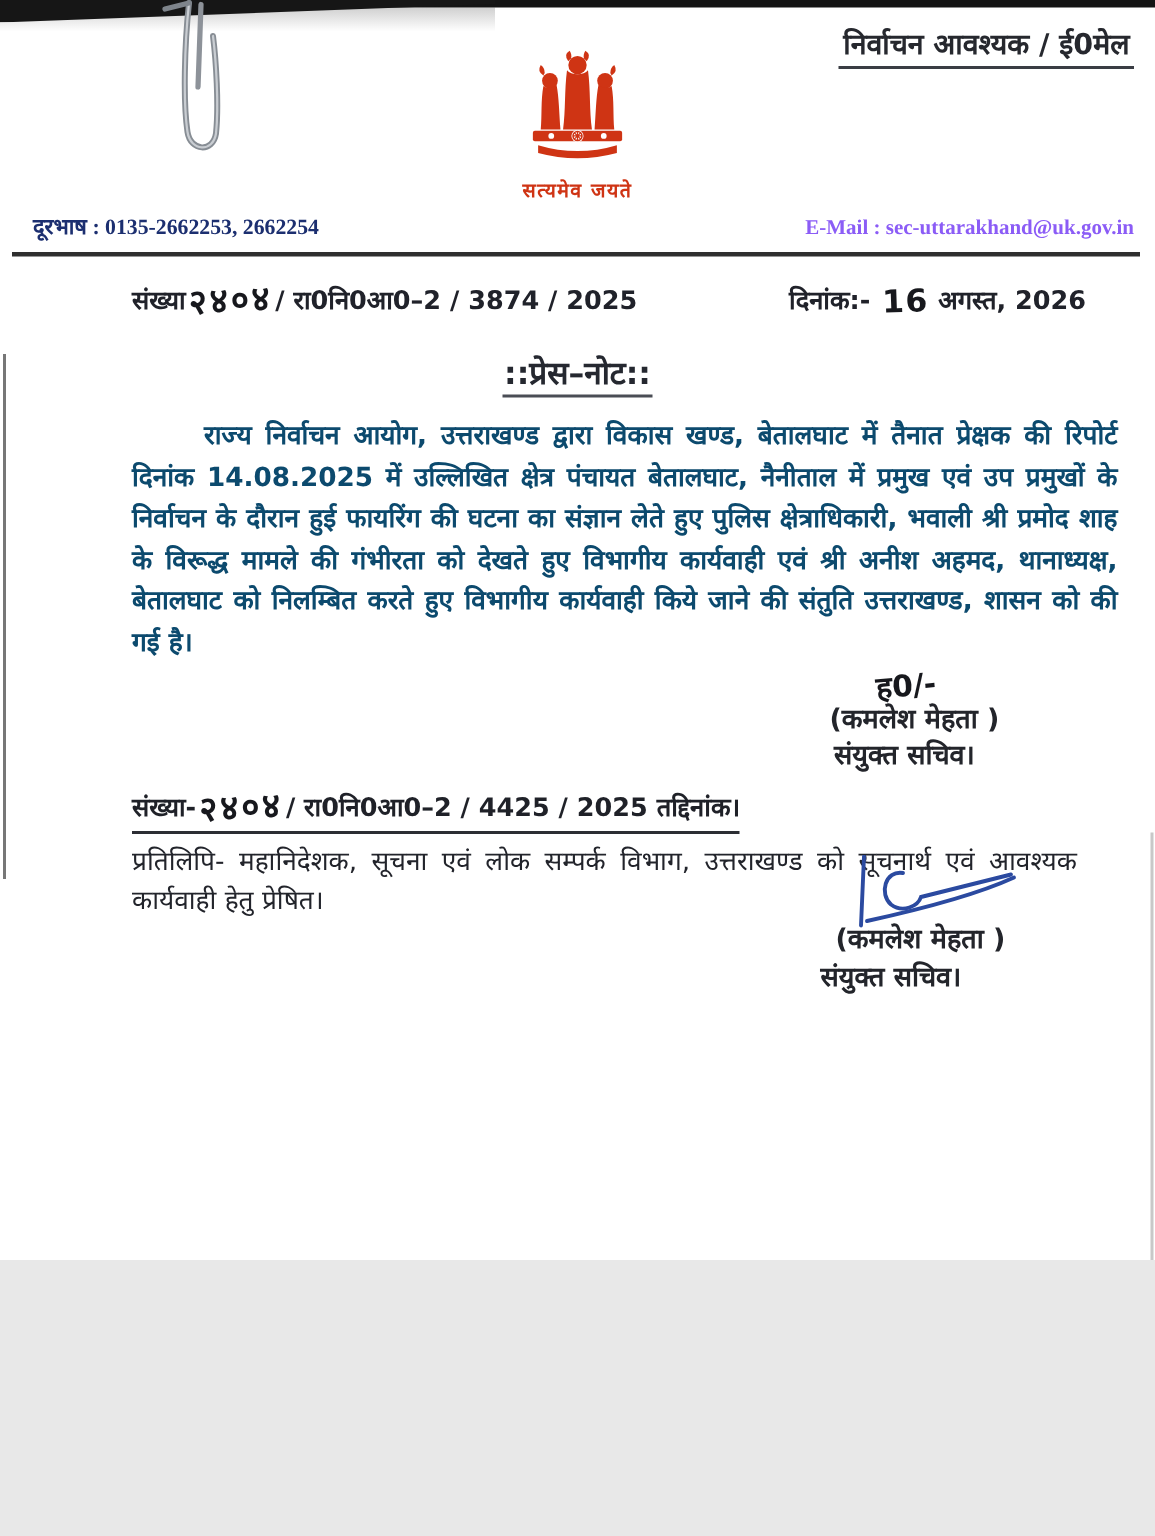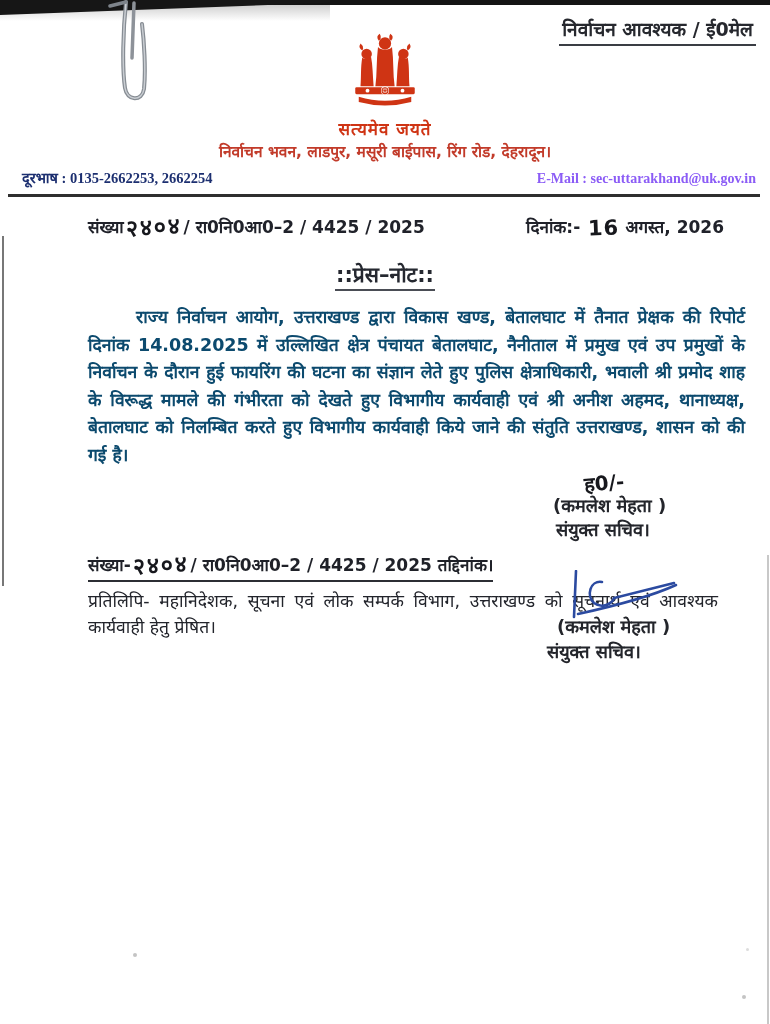--- a/index.html
+++ b/index.html
@@ -1,18 +1,18 @@
 <!DOCTYPE html>
 <html lang="hi"><head>
 <meta charset="utf-8">
 <style>
   html,body{margin:0;padding:0;background:#e8e8e8;}
   .page{
     position:relative;
-    width:770px;height:1024px;
+    width:770px;height:840px;
     margin:0 auto;
     background:#ffffff;
     overflow:hidden;
     font-family:"DejaVu Sans","Liberation Sans",sans-serif;
     color:#23252b;
   }
   
   .scan-top-strip{position:absolute;top:0;left:0;width:100%;height:5px;background:#141414;z-index:4;}
   .scan-top-strip::before{
     content:"";position:absolute;top:0;left:0;width:330px;height:15px;background:#161616;
@@ -28,21 +28,21 @@
   .speck.s3{left:746px;top:948px;width:3px;height:3px;opacity:.3;}
   .paperclip{position:absolute;left:96px;top:0;width:72px;height:120px;z-index:6;}
   
   .top-right-note{
     position:absolute;top:16px;right:14px;
     font-size:19px;font-weight:700;color:#26282e;
     border-bottom:2px solid #3a3d44;padding:0 3px 2px 3px;z-index:5;
   }
   .letterhead{padding-top:32px;text-align:center;}
   .emblem{display:block;margin:0 auto;width:90px;height:84px;}
-  .motto{font-size:17px;font-weight:700;color:#cf3414;letter-spacing:1px;margin-top:1px;}
+  .motto{font-size:13px;font-weight:700;color:#cf3414;letter-spacing:1px;margin-top:1px;}
   .org-name{font-size:33px;line-height:40px;font-weight:700;color:#1c2d92;margin-top:4px;}
   .address-line{font-size:15.5px;line-height:20px;font-weight:700;color:#c23b2a;margin-top:2px;}
   .contact-row{
     display:flex;justify-content:space-between;align-items:baseline;
     padding:5px 14px 0 22px;font-weight:700;font-family:Liberation Serif, serif;
   }
   .contact-phone{font-size:14.5px;color:#1c2f70;}
   .contact-fax{font-size:14.5px;color:#1e3ea8;}
   .contact-email{font-size:14px;color:#8b5cf6;font-weight:600;}
   .head-rule{margin:7px 10px 0 8px;border:0;border-top:3px solid#2f2f2f;}
@@ -129,31 +129,30 @@
         <path d="M20 74 q30 9 60 0 l0 6 q-30 8 -60 0 Z"></path>
       </g>
 
       <circle cx="50" cy="67" r="4.6" fill="#ffffff"></circle>
       <circle cx="50" cy="67" r="3.4" fill="none" stroke="#cf3414" stroke-width="1.2"></circle>
       <path d="M50 63.6 v6.8 M46.6 67 h6.8 M47.6 64.6 l4.8 4.8 M52.4 64.6 l-4.8 4.8" stroke="#cf3414" stroke-width=".9"></path>
       <circle cx="30" cy="67" r="2.2" fill="#ffffff"></circle>
       <circle cx="70" cy="67" r="2.2" fill="#ffffff"></circle>
     </svg>
     <div class="motto">सत्यमेव जयते</div>
-    <div class="address-line">निर्वाचन भवन, लाडपुर, मसूरी बाईपास, रिंग रोड, देहरादून।</div>
     <div class="contact-row">
       <span class="contact-phone">दूरभाष : 0135-2662253, 2662254</span>
       <span class="contact-email">E-Mail : sec-uttarakhand@uk.gov.in</span>
     </div>
     <hr class="head-rule">
   </div>
 
   <div class="ref-row">
     <span>
-      <span>संख्या</span><span class="handwritten">२४०४</span><span>/ रा0नि0आ0–2 / 4425 / 2025</span>
+      <span>संख्या</span><span class="handwritten">२४०४</span><span>/ रा0नि0आ0–2 / 3874 / 2025</span>
     </span>
     <span>
       <span>दिनांक:-</span><span class="handwritten date">16</span><span>अगस्त, 2026</span>
     </span>
   </div>
 
   <div class="press-title">
     <span>::प्रेस–नोट::</span>
   </div>
 

